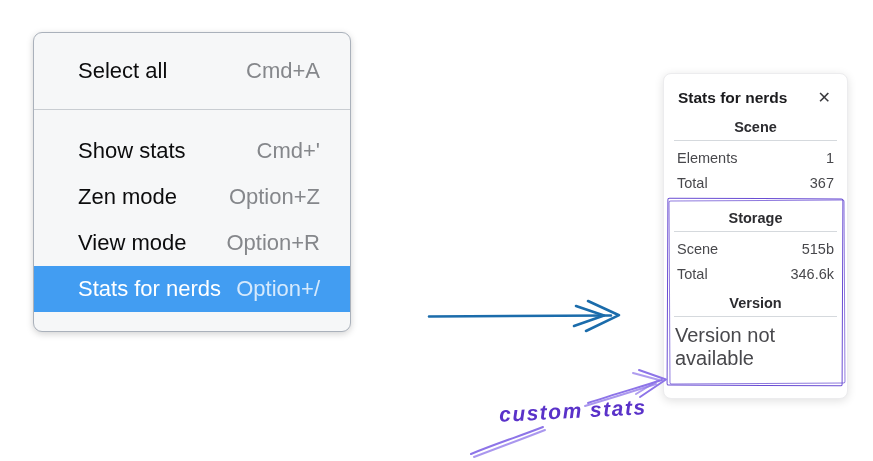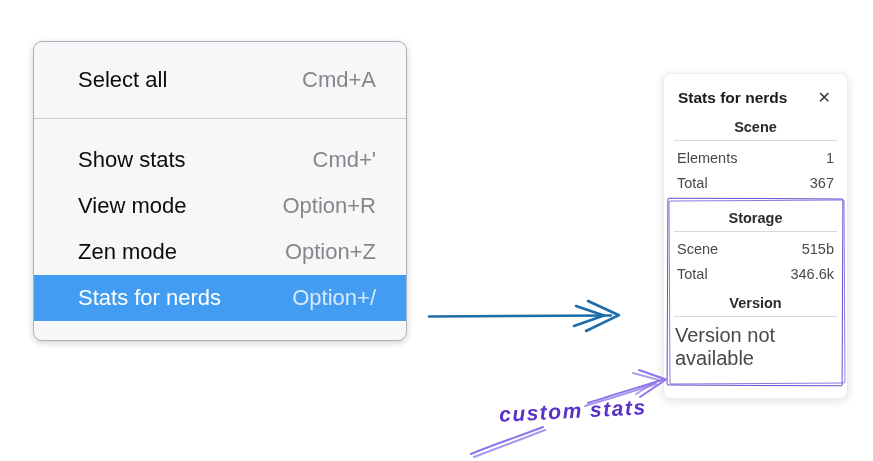--- a/index.html
+++ b/index.html
@@ -6,22 +6,22 @@
   body{
     position:relative;
     width:873px;height:461px;
     background:#ffffff;
     overflow:hidden;
     font-family:"Liberation Sans", sans-serif;
   }
 
   
   .context-menu{
-    position:absolute;left:33px;top:41px;
-    width:374px;height:300px;
+    position:absolute;left:33px;top:32px;
+    width:318px;height:300px;
     box-sizing:border-box;
     background:#f6f7f8;
     border:1.5px solid #aab1bb;
     border-radius:9px;
     box-shadow:0 2px 7px rgba(0,0,0,.18);
     overflow:hidden;
   }
   .menu-section-top{
     height:76px;
     display:flex;align-items:center;
@@ -114,26 +114,26 @@
       <span>Select all</span>
       <span class="shortcut">Cmd+A</span>
     </div>
   </div>
   <div class="menu-section-main">
     <div class="menu-item">
       <span>Show stats</span>
       <span class="shortcut">Cmd+'</span>
     </div>
     <div class="menu-item">
+      <span>Zen mode</span>
+      <span class="shortcut">Option+Z</span>
+    </div>
+    <div class="menu-item">
       <span>View mode</span>
       <span class="shortcut">Option+R</span>
-    </div>
-    <div class="menu-item">
-      <span>Zen mode</span>
-      <span class="shortcut">Option+Z</span>
     </div>
     <div class="menu-item highlighted">
       <span>Stats for nerds</span>
       <span class="shortcut">Option+/</span>
     </div>
   </div>
 </div>
 
 <div class="stats-panel">
   <div class="stats-title-row">

